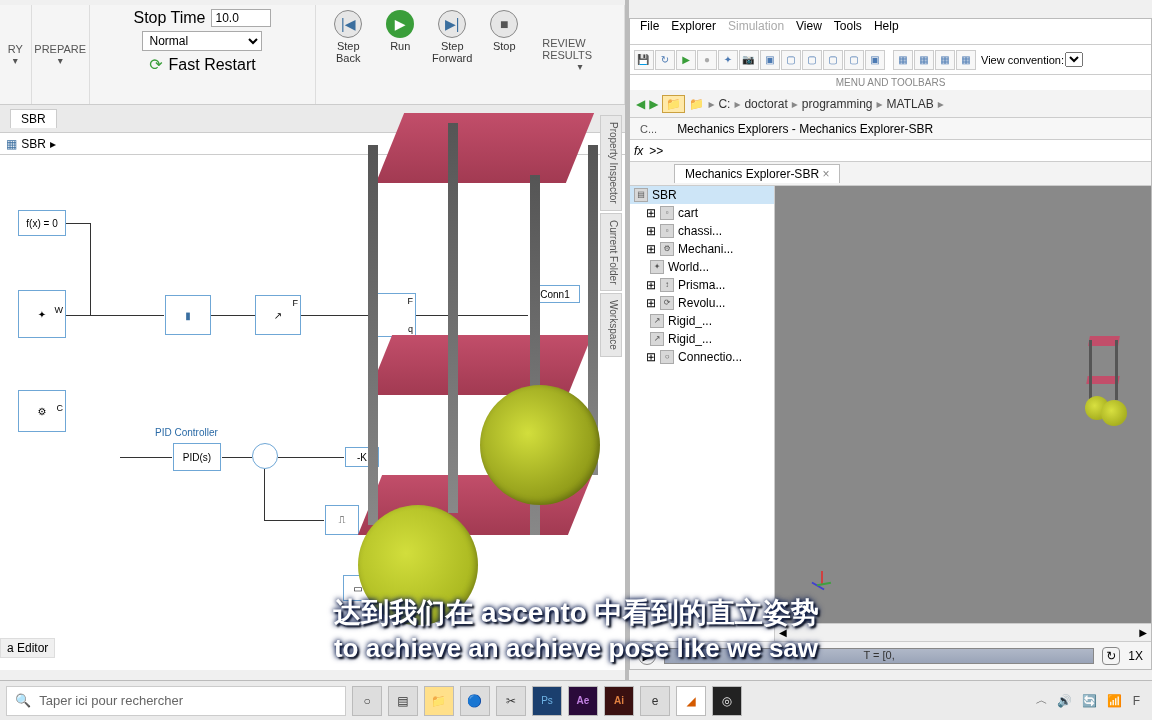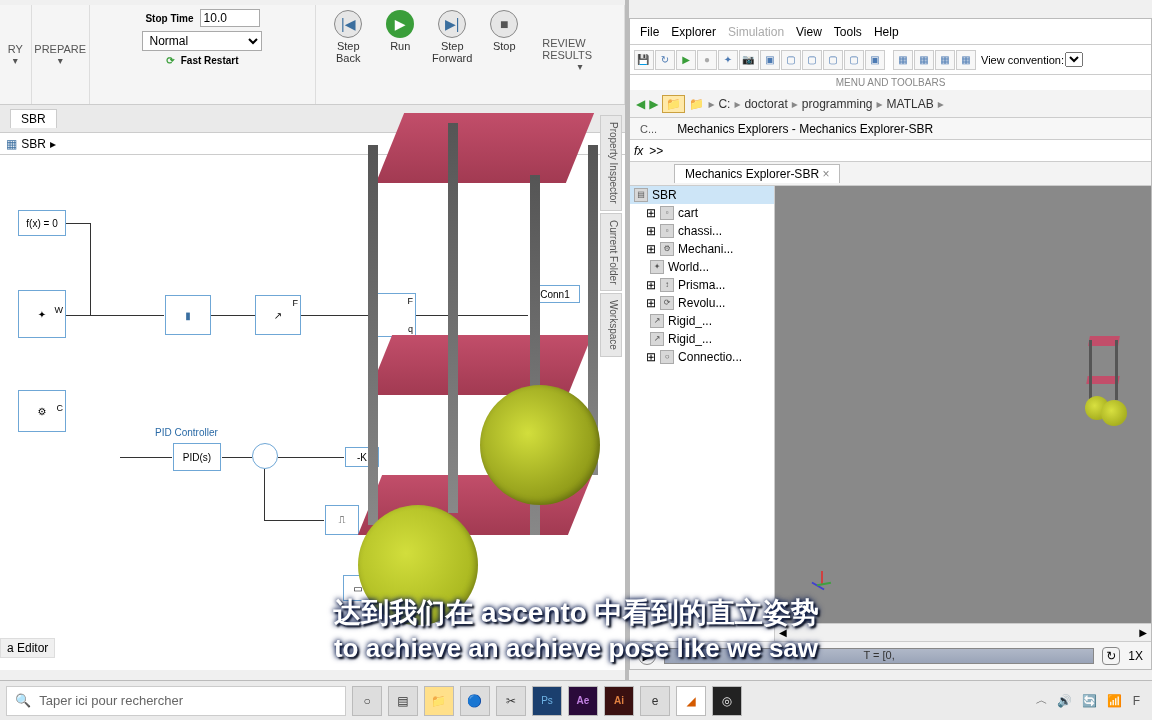--- a/index.html
+++ b/index.html
@@ -3,21 +3,21 @@
 <meta charset="utf-8">
 <style>
 * { box-sizing: border-box; margin: 0; padding: 0; font-family: "Segoe UI", Arial, sans-serif; }
 body { width: 1152px; height: 720px; overflow: hidden; background: #f0f0f0; position: relative; }
 
 
 .top-ribbon { position: absolute; left: 0; top: 5px; width: 625px; height: 100px; background: #f5f5f5; border-bottom: 1px solid #ccc; display: flex; }
 .ribbon-group { display: flex; flex-direction: column; align-items: center; border-right: 1px solid #ddd; padding: 2px 6px; position: relative; }
 .sim-params { width: 230px; }
 .sim-params .row { display: flex; align-items: center; margin: 2px 0; gap: 6px; }
-.sim-params .row span { font-size: 10px; font-weight: bold; }
+.sim-params .row span { font-size: 16px; }
 .sim-params input[type=text] { width: 60px; font-size: 12px; border: 1px solid #aaa; padding: 1px 3px; }
 .sim-params select { width: 120px; font-size: 12px; border: 1px solid #aaa; padding: 1px 2px; background: #fff; }
 .big-btn { display: inline-flex; flex-direction: column; align-items: center; justify-content: flex-start; width: 55px; padding-top: 3px; cursor: pointer; font-size: 11px; color: #333; }
 .big-btn .ico { width: 28px; height: 28px; border-radius: 50%; display: flex; align-items: center; justify-content: center; font-size: 14px; margin-bottom: 2px; }
 .play-ico { background: #3a9e3a; color: #fff; }
 .step-ico { background: #e6e6e6; border: 1px solid #888; color: #3a6e9e; }
 .stop-ico { background: #e6e6e6; border: 1px solid #888; color: #555; }
 .big-label { text-align: center; line-height: 12px; }
 .prepare-lbl,.review-lbl { font-size: 11px; color: #555; }
 .chev { font-size: 10px; color: #555; }
@@ -36,21 +36,21 @@
 .wire { position: absolute; background: #333; }
 
 
 .model3d { position: absolute; left: 330px; top: 105px; width: 290px; height: 520px; pointer-events: none; }
 .shelf { position: absolute; background: linear-gradient(#c24e6a,#a23a52); transform: skewX(-22deg); }
 .post { position: absolute; width: 10px; background: linear-gradient(#555,#888); }
 .wheel { position: absolute; border-radius: 50%; background: radial-gradient(circle at 40% 40%, #d2de3c, #aab820 70%); box-shadow: inset -2px -2px 6px rgba(0,0,0,.3); }
 
 
 .right-pane { position: absolute; left: 629px; top: 18px; right: 0; bottom: 50px; background: #fff; border: 1px solid #bbb; display: flex; flex-direction: column; }
-.menu-bar { height: 26px; border-bottom: 1px solid #ccc; display: flex; align-items: center; gap: 12px; padding: 0 10px; font-size: 12px; }
+.menu-bar { height: 26px; border-bottom: 1px solid #ccc; display: flex; gap: 12px; padding: 0 10px; font-size: 12px; }
 .tool-bar { height: 30px; border-bottom: 1px solid #ccc; display: flex; align-items: center; padding: 0 4px; gap: 1px; position: relative; }
 .tb-btn { width: 20px; height: 20px; border: 1px solid #ccc; background: #f7f7f7; font-size: 10px; display: flex; align-items: center; justify-content: center; color: #4c7ab3; cursor: pointer; }
 .menutoolbars { text-align: center; font-size: 10px; color: #888; padding: 2px 0; }
 .crumb-bar { height: 28px; border-bottom: 1px solid #ccc; display: flex; align-items: center; gap: 4px; padding: 0 6px; font-size: 12px; background: #f3f3f3; }
 .crumb-bar .seg { color: #333; }
 .crumb-bar .sep { color: #888; }
 .title-row { height: 22px; border-bottom: 1px solid #ccc; display: flex; align-items: center; padding-left: 10px; font-size: 12px; background: #f7f7f7; }
 .fx-row { height: 22px; border-bottom: 1px solid #ccc; display: flex; align-items: center; padding-left: 4px; font-size: 12px; gap: 6px; background: #fff; }
 .tab-row { height: 24px; border-bottom: 1px solid #ccc; display: flex; align-items: center; padding-left: 44px; font-size: 12px; background: #f3f3f3; }
 .tab-row .t { background: #fff; border: 1px solid #bbb; border-bottom: none; padding: 2px 10px; }

